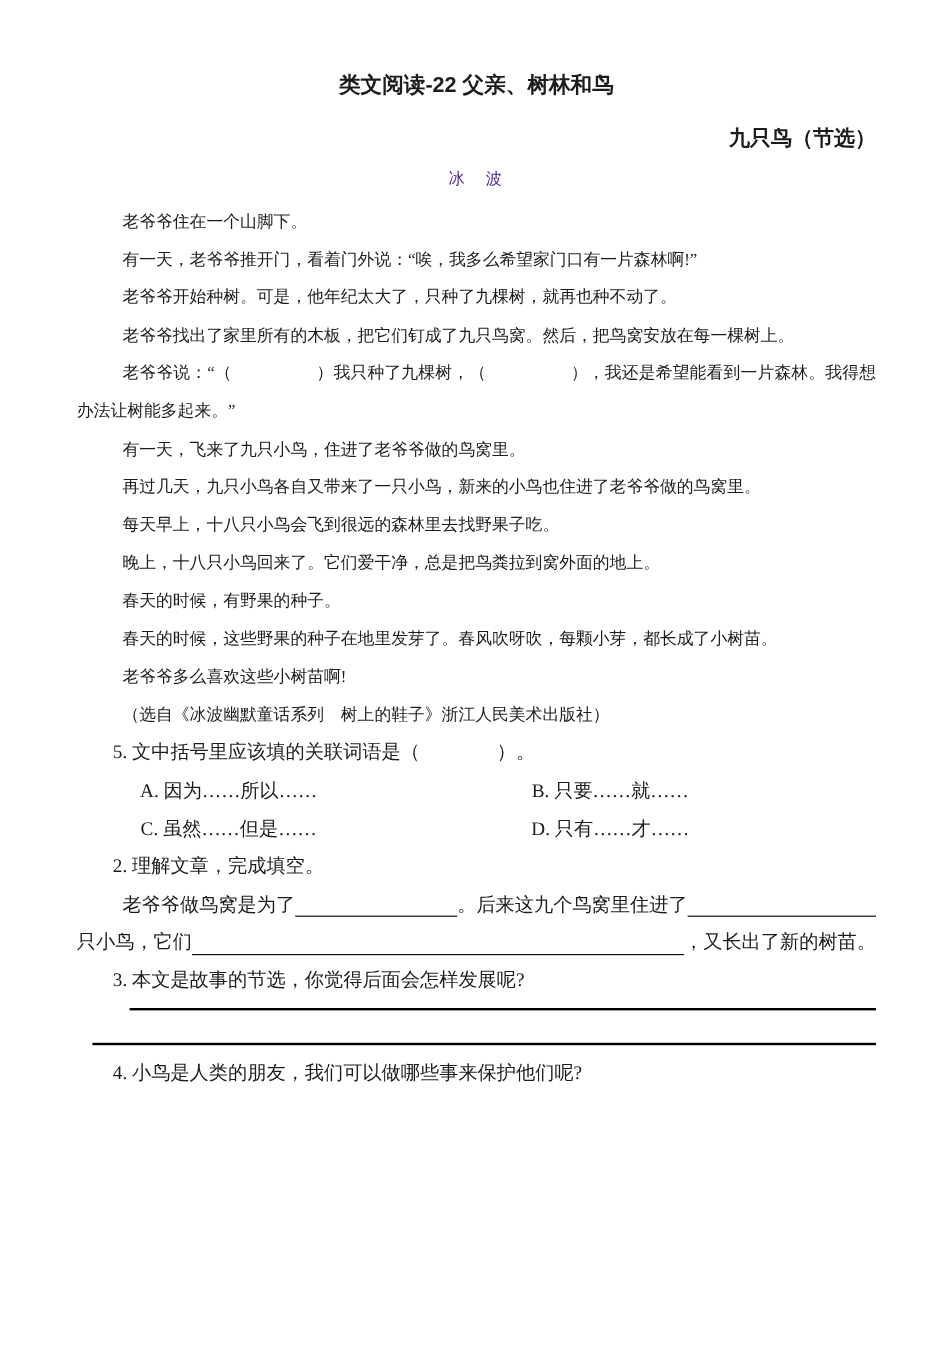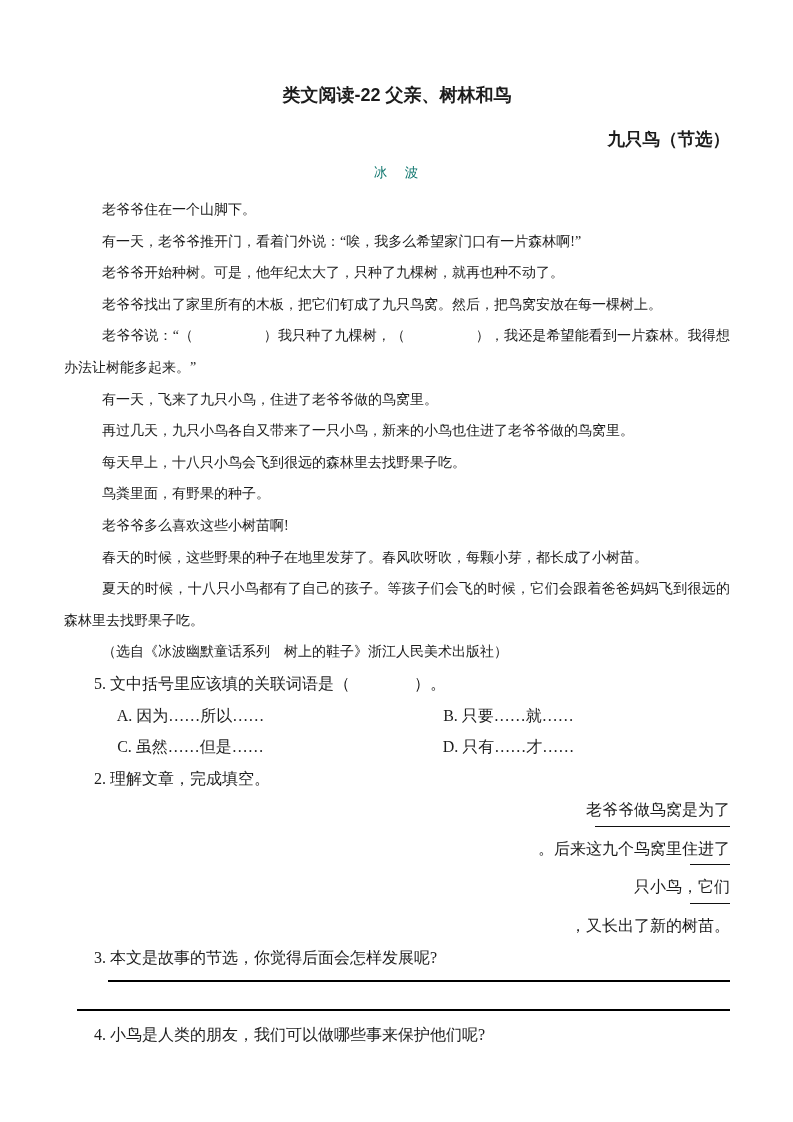--- a/index.html
+++ b/index.html
@@ -6,36 +6,36 @@
   html, body { margin: 0; padding: 0; }
   body {
     width: 793px; height: 1122px;
     background: #ffffff;
     color: #1c1c1c;
     font-family: "Liberation Serif", "DejaVu Serif", serif;
     overflow: hidden;
   }
   .page {
     width: 793px; height: 1122px;
-    padding: 84px 63px 30px 64px;
+    padding: 60px 63px 30px 64px;
   }
   .doc-title {
     font-family: "Liberation Sans", "DejaVu Sans", sans-serif;
     font-size: 18px; font-weight: 700;
     text-align: center; line-height: 22px;
     margin: 0 0 22px 0;
   }
   .doc-subtitle {
     font-family: "Liberation Sans", "DejaVu Sans", sans-serif;
     font-size: 17.5px; font-weight: 700;
     text-align: right; line-height: 22px;
     margin: 0 0 14px 0;
   }
   .doc-author {
-    font-size: 13.5px; color: #0f766e;
+    font-size: 13.5px; color: #4c1d95;
     text-align: center; line-height: 18px;
     letter-spacing: 2px;
     margin: 0 0 12px 0;
   }
   .story p {
     font-size: 14px; line-height: 31.6px;
     margin: 0; text-indent: 38px;
     text-align: justify;
   }
   .source-line {
@@ -47,21 +47,21 @@
     margin: 0; text-indent: 30px;
   }
   .options-grid {
     display: grid;
     grid-template-columns: 193px auto;
     margin-left: 30px;
     font-size: 16px; line-height: 31.6px; text-align: center;
   }
   .fill-line {
     display: flex; align-items: flex-end;
-    font-size: 16px; line-height: 31.6px; flex-direction: column;
+    font-size: 16px; line-height: 31.6px;
   }
   .fill-line .seg { white-space: nowrap; }
   .fill-line.indented { padding-left: 38px; }
   .blank {
     display: inline-block;
     border-bottom: 1.6px solid #111;
     height: 1px; margin-bottom: 6px;
   }
   .blank-fixed { width: 135px; }
   .blank-grow { flex: 1 1 auto; min-width: 40px; }
@@ -83,24 +83,24 @@
 
   <div class="story">
     <p>老爷爷住在一个山脚下。</p>
     <p>有一天，老爷爷推开门，看着门外说：“唉，我多么希望家门口有一片森林啊!”</p>
     <p>老爷爷开始种树。可是，他年纪太大了，只种了九棵树，就再也种不动了。</p>
     <p>老爷爷找出了家里所有的木板，把它们钉成了九只鸟窝。然后，把鸟窝安放在每一棵树上。</p>
     <p>老爷爷说：“（　　　　　）我只种了九棵树，（　　　　　），我还是希望能看到一片森林。我得想办法让树能多起来。”</p>
     <p>有一天，飞来了九只小鸟，住进了老爷爷做的鸟窝里。</p>
     <p>再过几天，九只小鸟各自又带来了一只小鸟，新来的小鸟也住进了老爷爷做的鸟窝里。</p>
     <p>每天早上，十八只小鸟会飞到很远的森林里去找野果子吃。</p>
-    <p>鸟粪里面，有野果的种子。</p>
+    <p>晚上，十八只小鸟回来了。它们爱干净，总是把鸟粪拉到窝外面的地上。</p>
+    <p>春天的时候，有野果的种子。</p>
+    <p>春天的时候，这些野果的种子在地里发芽了。春风吹呀吹，每颗小芽，都长成了小树苗。</p>
     <p>老爷爷多么喜欢这些小树苗啊!</p>
-    <p>春天的时候，这些野果的种子在地里发芽了。春风吹呀吹，每颗小芽，都长成了小树苗。</p>
-    <p>夏天的时候，十八只小鸟都有了自己的孩子。等孩子们会飞的时候，它们会跟着爸爸妈妈飞到很远的森林里去找野果子吃。</p>
     <p class="source-line">（选自《冰波幽默童话系列　树上的鞋子》浙江人民美术出版社）</p>
   </div>
 
   <div>
 
     <p class="question">5. 文中括号里应该填的关联词语是（　　　　）。</p>
 
     <div class="options-grid">
       <div>A. 因为……所以……</div>
       <div>B. 只要……就……</div>

